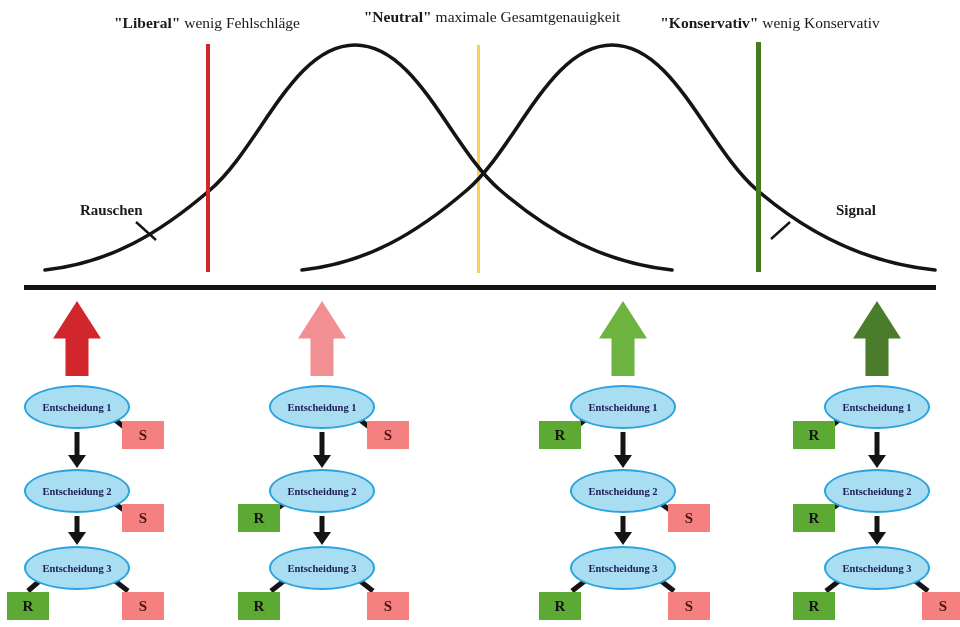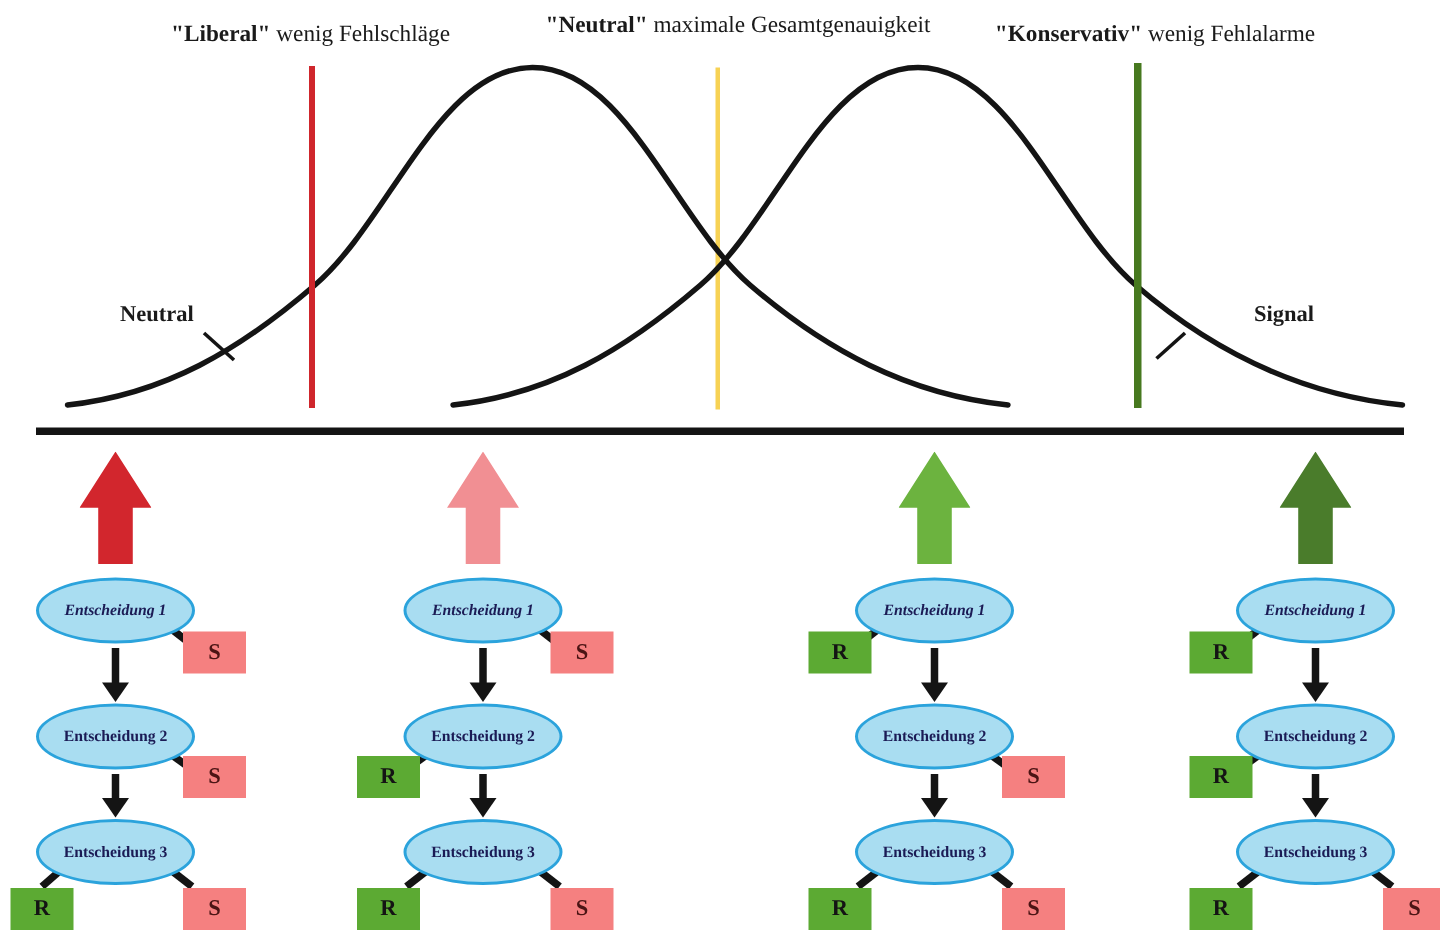--- a/index.html
+++ b/index.html
@@ -34,51 +34,51 @@
   #uparrow-2{left:599px;} #uparrow-3{left:853px;}
 
   
   .tree{position:absolute;top:385px;width:200px;height:242px;}
   #tree-0{left:-23px;} #tree-1{left:222px;} #tree-2{left:523px;} #tree-3{left:777px;}
   .tree svg{position:absolute;left:0;top:0;}
   .node{position:absolute;left:47px;width:106px;height:44px;border-radius:50%;
         background:#a9ddf1;border:2px solid #2ba3dc;box-sizing:border-box;
         display:flex;align-items:center;justify-content:center;
         font-weight:bold;font-size:10.5px;color:#1b1b55;z-index:2;}
-  .node-1{top:0;font-style:italic;} .node-2{top:84px;} .node-3{top:161px;}
+  .node-1{top:0;} .node-2{top:84px;} .node-3{top:161px;}
   .obox{position:absolute;width:42px;height:28px;display:flex;align-items:center;
         justify-content:center;font-weight:bold;font-size:15px;z-index:2;}
   .obox.right{left:145px;} .obox.left{left:16px;}
   .obox.lv1{top:36px;} .obox.lv2{top:119px;} .obox.lv3{top:207px;}
   #tree-0 .obox.left.lv3{left:30px;}
   .obox.r-type{color:#141414;}
   .obox.s-type{color:#4b1414;}
   .tline{stroke:#141414;stroke-width:5;stroke-linecap:butt;}
   .thead{fill:#141414;}
 </style>
 </head>
 <body>
 
 <div id="stage">
 
   <div class="crit-label" id="crit-label-0"><b>"Liberal"</b><span> wenig Fehlschläge</span></div>
   <div class="crit-label" id="crit-label-1"><b>"Neutral"</b><span> maximale Gesamtgenauigkeit</span></div>
-  <div class="crit-label" id="crit-label-2"><b>"Konservativ"</b><span> wenig Fehlalarme</span></div>
+  <div class="crit-label" id="crit-label-2"><b>"Konservativ"</b><span> wenig Konservativ</span></div>
 
   <div class="crit-line" id="crit-line-0" style="background: rgb(207, 38, 44);"></div>
   <div class="crit-line" id="crit-line-1" style="background: rgb(247, 210, 84);"></div>
   <div class="crit-line" id="crit-line-2" style="background: rgb(71, 121, 31);"></div>
 
   <svg id="curves-svg" width="960" height="300">
     <path d="M 45 270 C 110 263 160 233 210 190 C 260 147 293 45 355 45 C 417 45 450 147 500 190 C 550 233 605 263 672 270" fill="none" stroke="#141414" stroke-width="3.6" stroke-linecap="round"></path>
     <path d="M 302 270 C 367 263 417 233 467 190 C 517 147 550 45 612 45 C 674 45 707 147 757 190 C 807 233 865 263 935 270" fill="none" stroke="#141414" stroke-width="3.6" stroke-linecap="round"></path>
     <line x1="136" y1="222" x2="156" y2="240" stroke="#141414" stroke-width="2.4"></line>
     <line x1="790" y1="222" x2="771" y2="239" stroke="#141414" stroke-width="2.4"></line>
   </svg>
-  <div class="curve-label" id="noise-label">Neutral</div>
+  <div class="curve-label" id="noise-label">Rauschen</div>
   <div class="curve-label" id="signal-label">Signal</div>
 
   <div id="baseline"></div>
 
   <div class="uparrow" id="uparrow-0" style="background: rgb(210, 38, 45);"></div>
   <div class="uparrow" id="uparrow-1" style="background: rgb(241, 143, 147);"></div>
   <div class="uparrow" id="uparrow-2" style="background: rgb(108, 179, 63);"></div>
   <div class="uparrow" id="uparrow-3" style="background: rgb(74, 124, 43);"></div>
 
   <div class="tree" id="tree-0">

